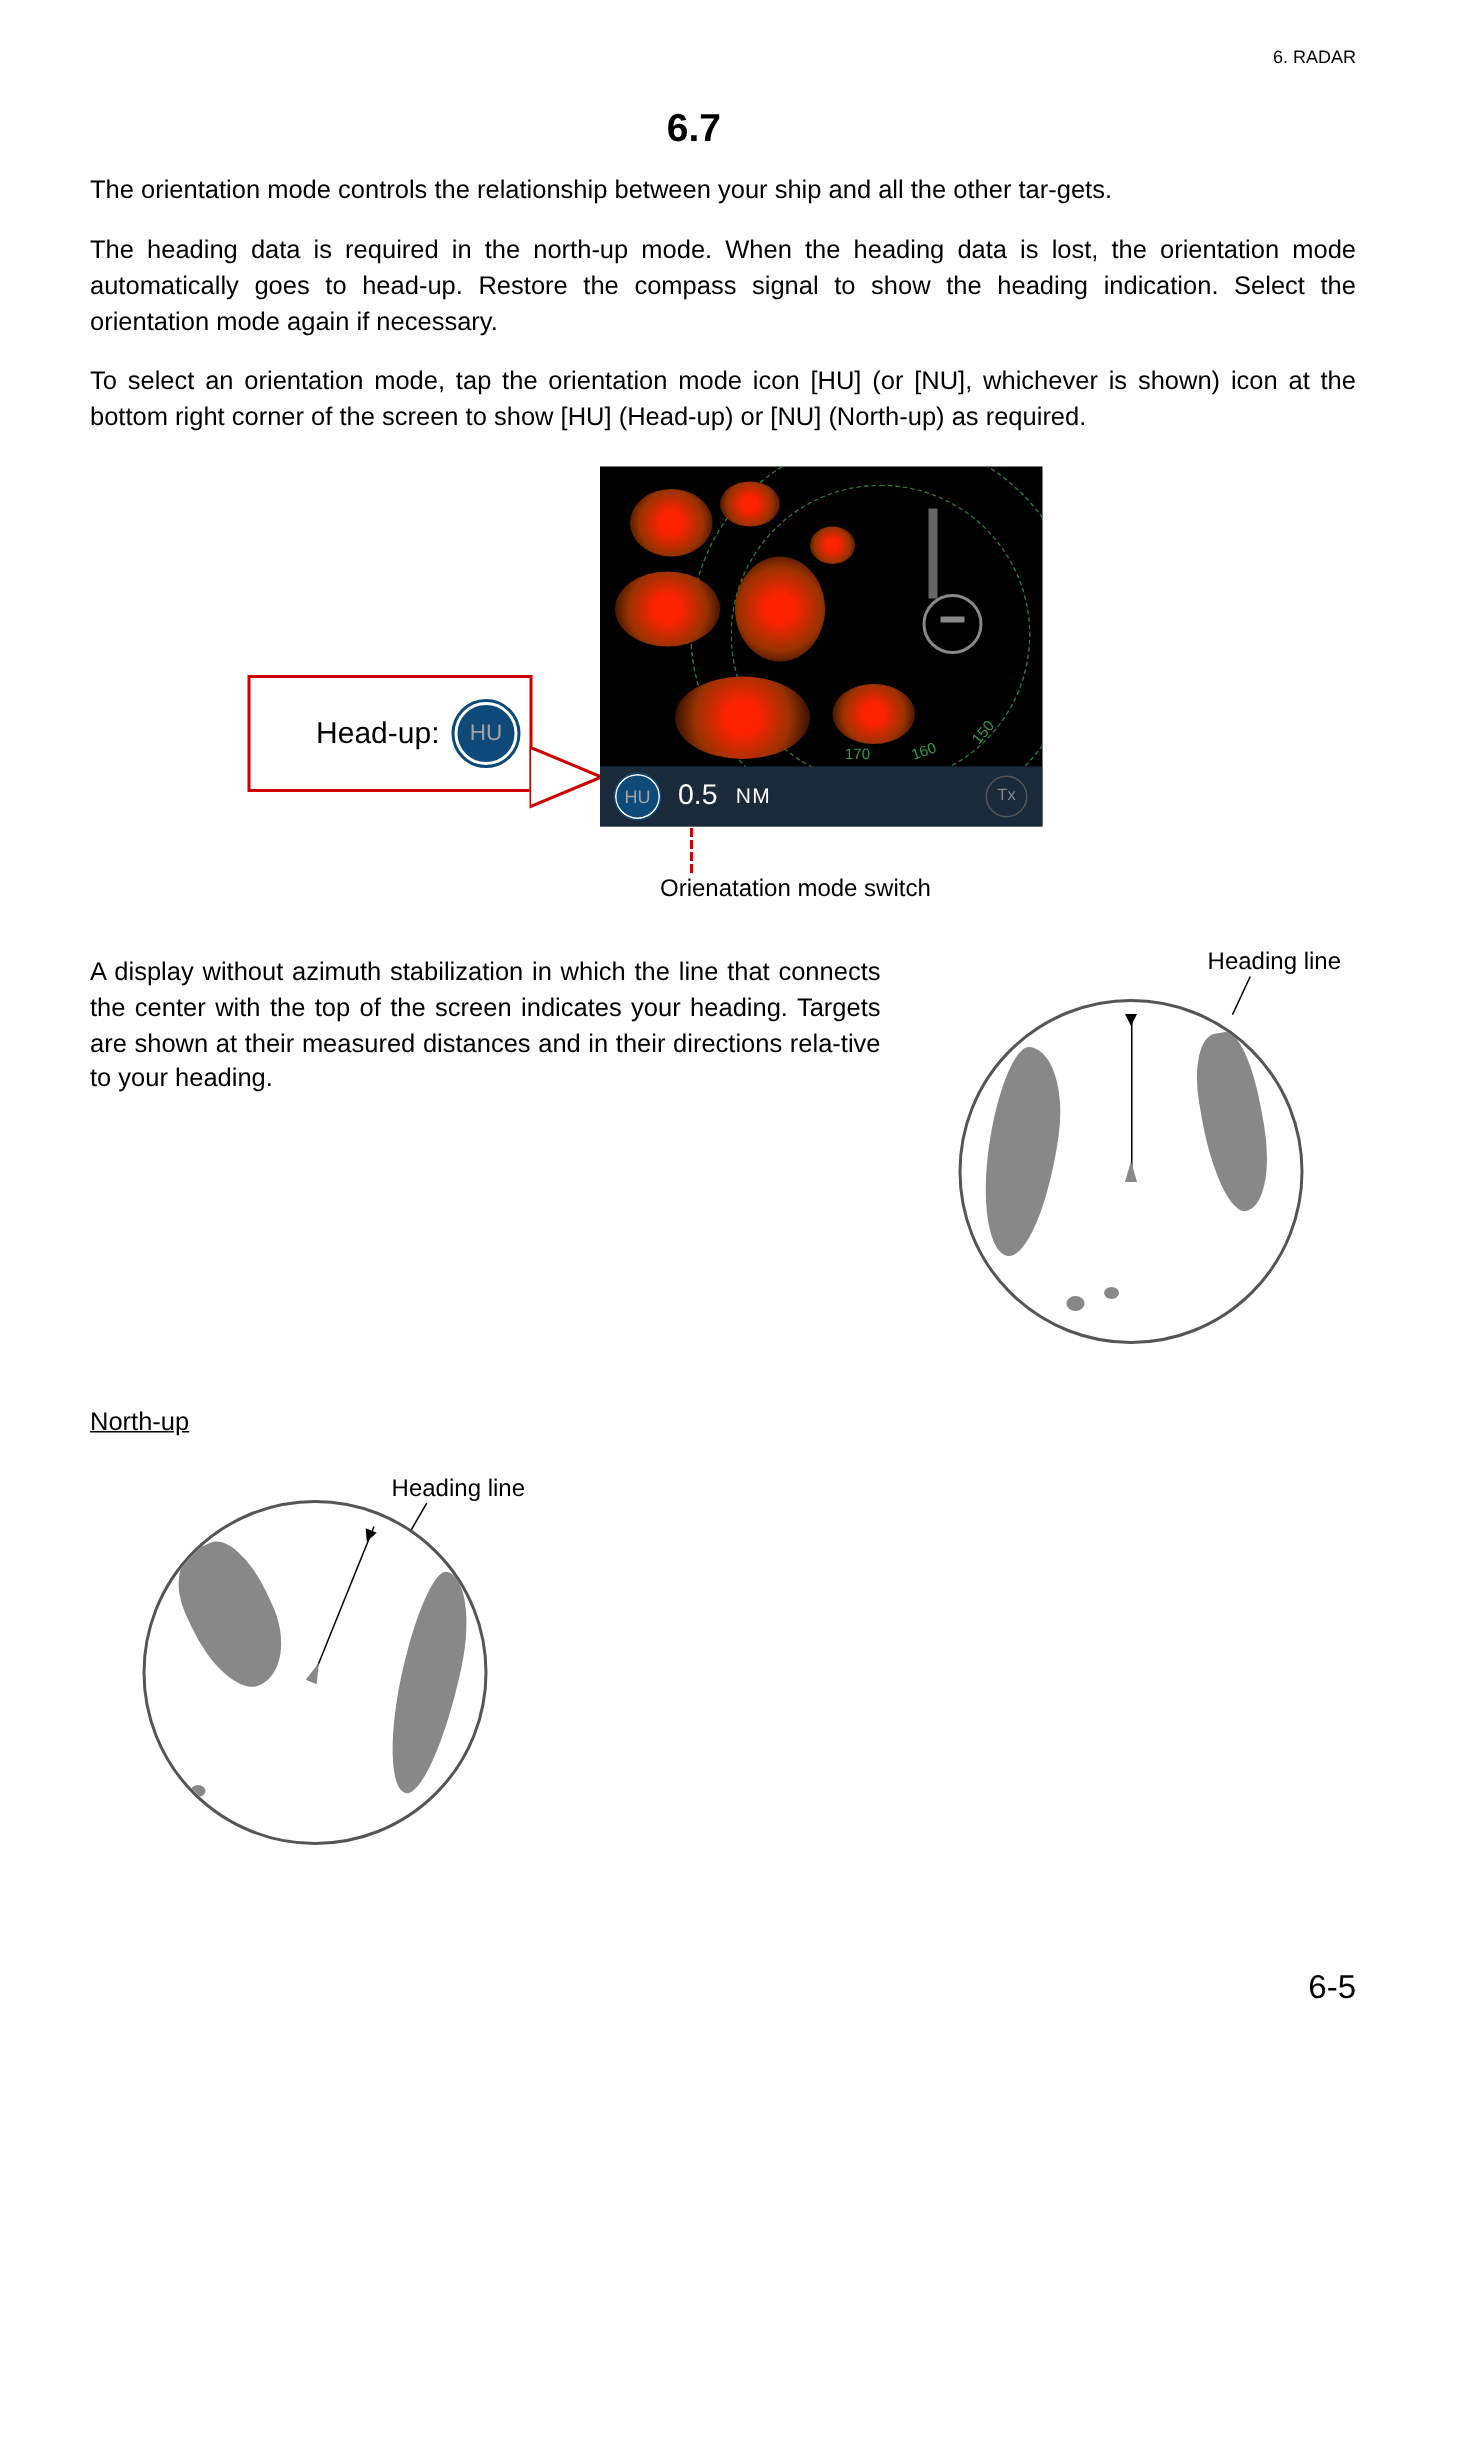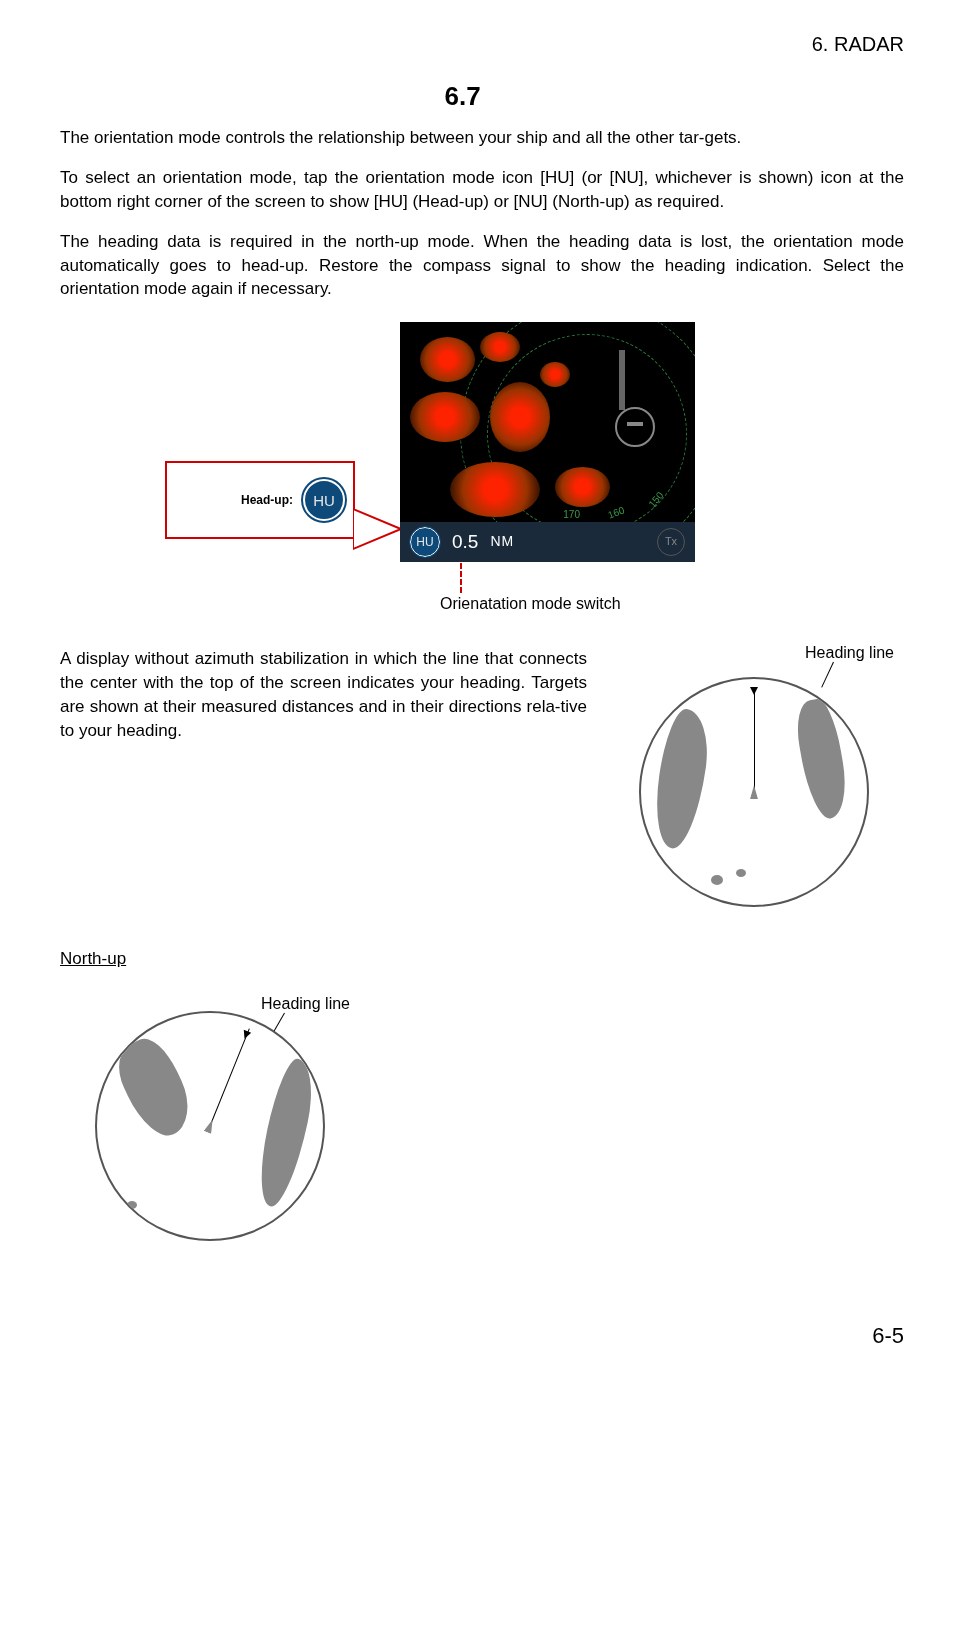--- a/index.html
+++ b/index.html
@@ -1,27 +1,27 @@
 <!DOCTYPE html>
 <html><head>
   <meta charset="utf-8">
   <style>
     * { box-sizing: border-box; margin: 0; padding: 0; }
     body { font-family: Arial, Helvetica, sans-serif; font-size: 17px; color: #000; background: #fff; width: 974px; padding: 30px 70px 40px 60px; line-height: 1.4; }
-    .header-chapter { text-align: right; font-size: 20px; margin-bottom: 20px; }
+    .header-chapter { text-align: right; font-size: 12px; margin-bottom: 20px; }
     .section-row { display: flex; align-items: baseline; margin-bottom: 12px; justify-content: center; }
     .section-number { font-size: 26px; font-weight: bold; width: 75px; }
     .section-title { font-size: 26px; font-weight: bold; }
     .body-block { }
     .para { margin-bottom: 16px; text-align: justify; hyphens: auto; }
     .figure-area { position: relative; height: 310px; margin: 10px 0 20px 0; }
     .legend-box { position: absolute; left: 105px; top: 144px; width: 190px; border: 2px solid #d00000; background: #fff; padding: 10px 8px 10px 8px; }
     .legend-row { display: flex; align-items: center; margin: 6px 0; justify-content: flex-end; }
-    .legend-label { font-size: 12px; margin-right: 10px; font-weight: bold; }
-    .mode-badge { width: 42px; height: 42px; border-radius: 50%; background: #0d4a7a; color: #e5e5e5; border: 2px solid #fff; outline: 2px solid #0d4a7a; display: flex; align-items: center; justify-content: center; font-size: 15px; }
+    .legend-label { font-size: 20px; margin-right: 10px; }
+    .mode-badge { width: 42px; height: 42px; border-radius: 50%; background: #0d4a7a; color: #a3a3a3; border: 2px solid #fff; outline: 2px solid #0d4a7a; display: flex; align-items: center; justify-content: center; font-size: 15px; }
     .mode-badge.small { width: 30px; height: 30px; font-size: 12px; border-width: 1.5px; outline-width: 1.5px; }
     .pointer { position: absolute; left: 293px; top: 192px; }
     .radar-shot { position: absolute; left: 340px; top: 5px; width: 295px; height: 240px; background: #000; overflow: hidden; }
     .radar-bg { width: 100%; height: 100%; position: relative; }
     .radar-blob { position: absolute; background: radial-gradient(circle, #ff2200 20%, #9a3300 60%, transparent 100%); border-radius: 50%; }
     .radar-ring { position: absolute; right: -25px; top: -20px; width: 260px; height: 260px; border-radius: 50%; border: 1px dashed #2a7a3a; }
     .radar-ring2 { position: absolute; right: 8px; top: 12px; width: 200px; height: 200px; border-radius: 50%; border: 1px dashed #2a7a3a; }
     .radar-tick { position: absolute; color: #3a9a4a; font-size: 10px; }
     .status-bar { position: absolute; left: 0; bottom: 0; right: 0; height: 40px; background: #1a2a3a; display: flex; align-items: center; padding: 0 10px; gap: 12px; color: #fff; }
     .status-range { font-size: 19px; }
@@ -48,22 +48,22 @@
 <body>
 
 <div class="header-chapter">6.  RADAR</div>
 
 <div class="section-row">
   <div class="section-number">6.7</div>
 </div>
 
 <div class="body-block">
   <p class="para">The orientation mode controls the relationship between your ship and all the other tar-gets.</p>
+  <p class="para">The heading data is required in the north-up mode. When the heading data is lost, the orientation mode automatically goes to head-up. Restore the compass signal to show the heading indication. Select the orientation mode again if necessary.</p>
   <p class="para">To select an orientation mode, tap the orientation mode icon [HU] (or [NU], whichever is shown) icon at the bottom right corner of the screen to show [HU] (Head-up) or [NU] (North-up) as required.</p>
-  <p class="para">The heading data is required in the north-up mode. When the heading data is lost, the orientation mode automatically goes to head-up. Restore the compass signal to show the heading indication. Select the orientation mode again if necessary.</p>
 
   <div class="figure-area">
 
     <div class="legend-box">
       <div class="legend-row">
         <span class="legend-label">Head-up:</span>
         <span class="mode-badge">HU</span>
       </div>
     </div>
 

